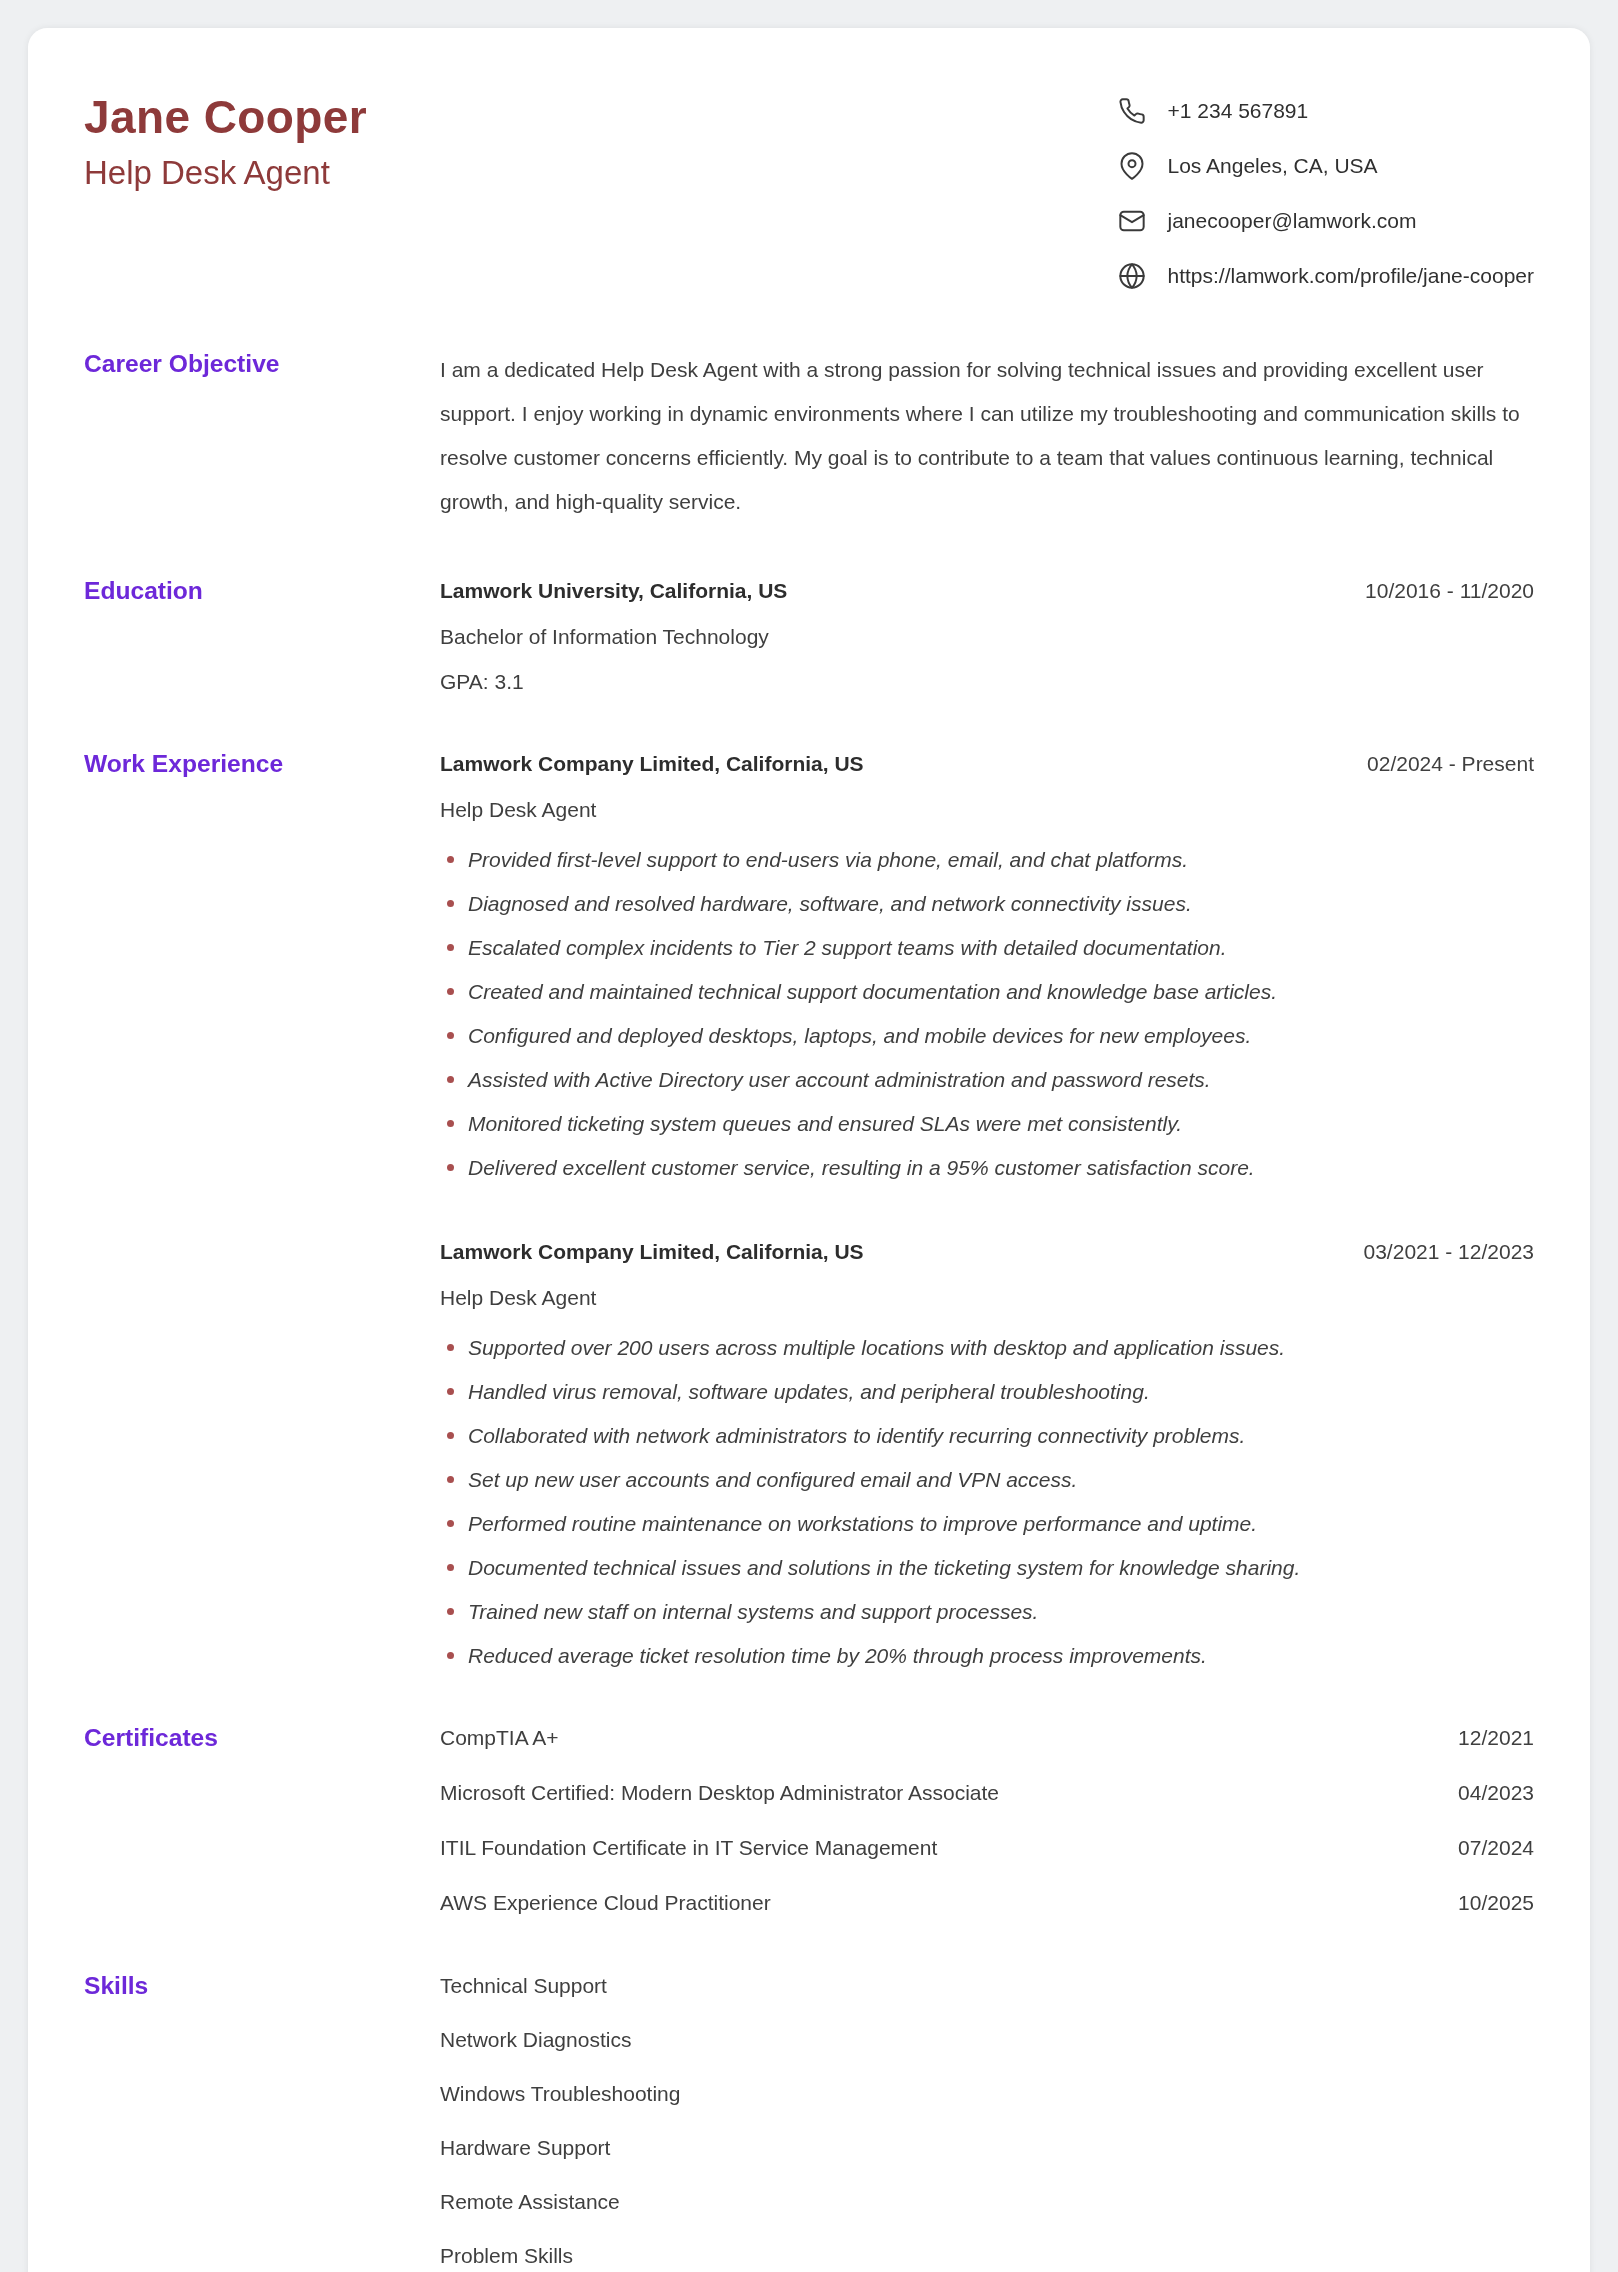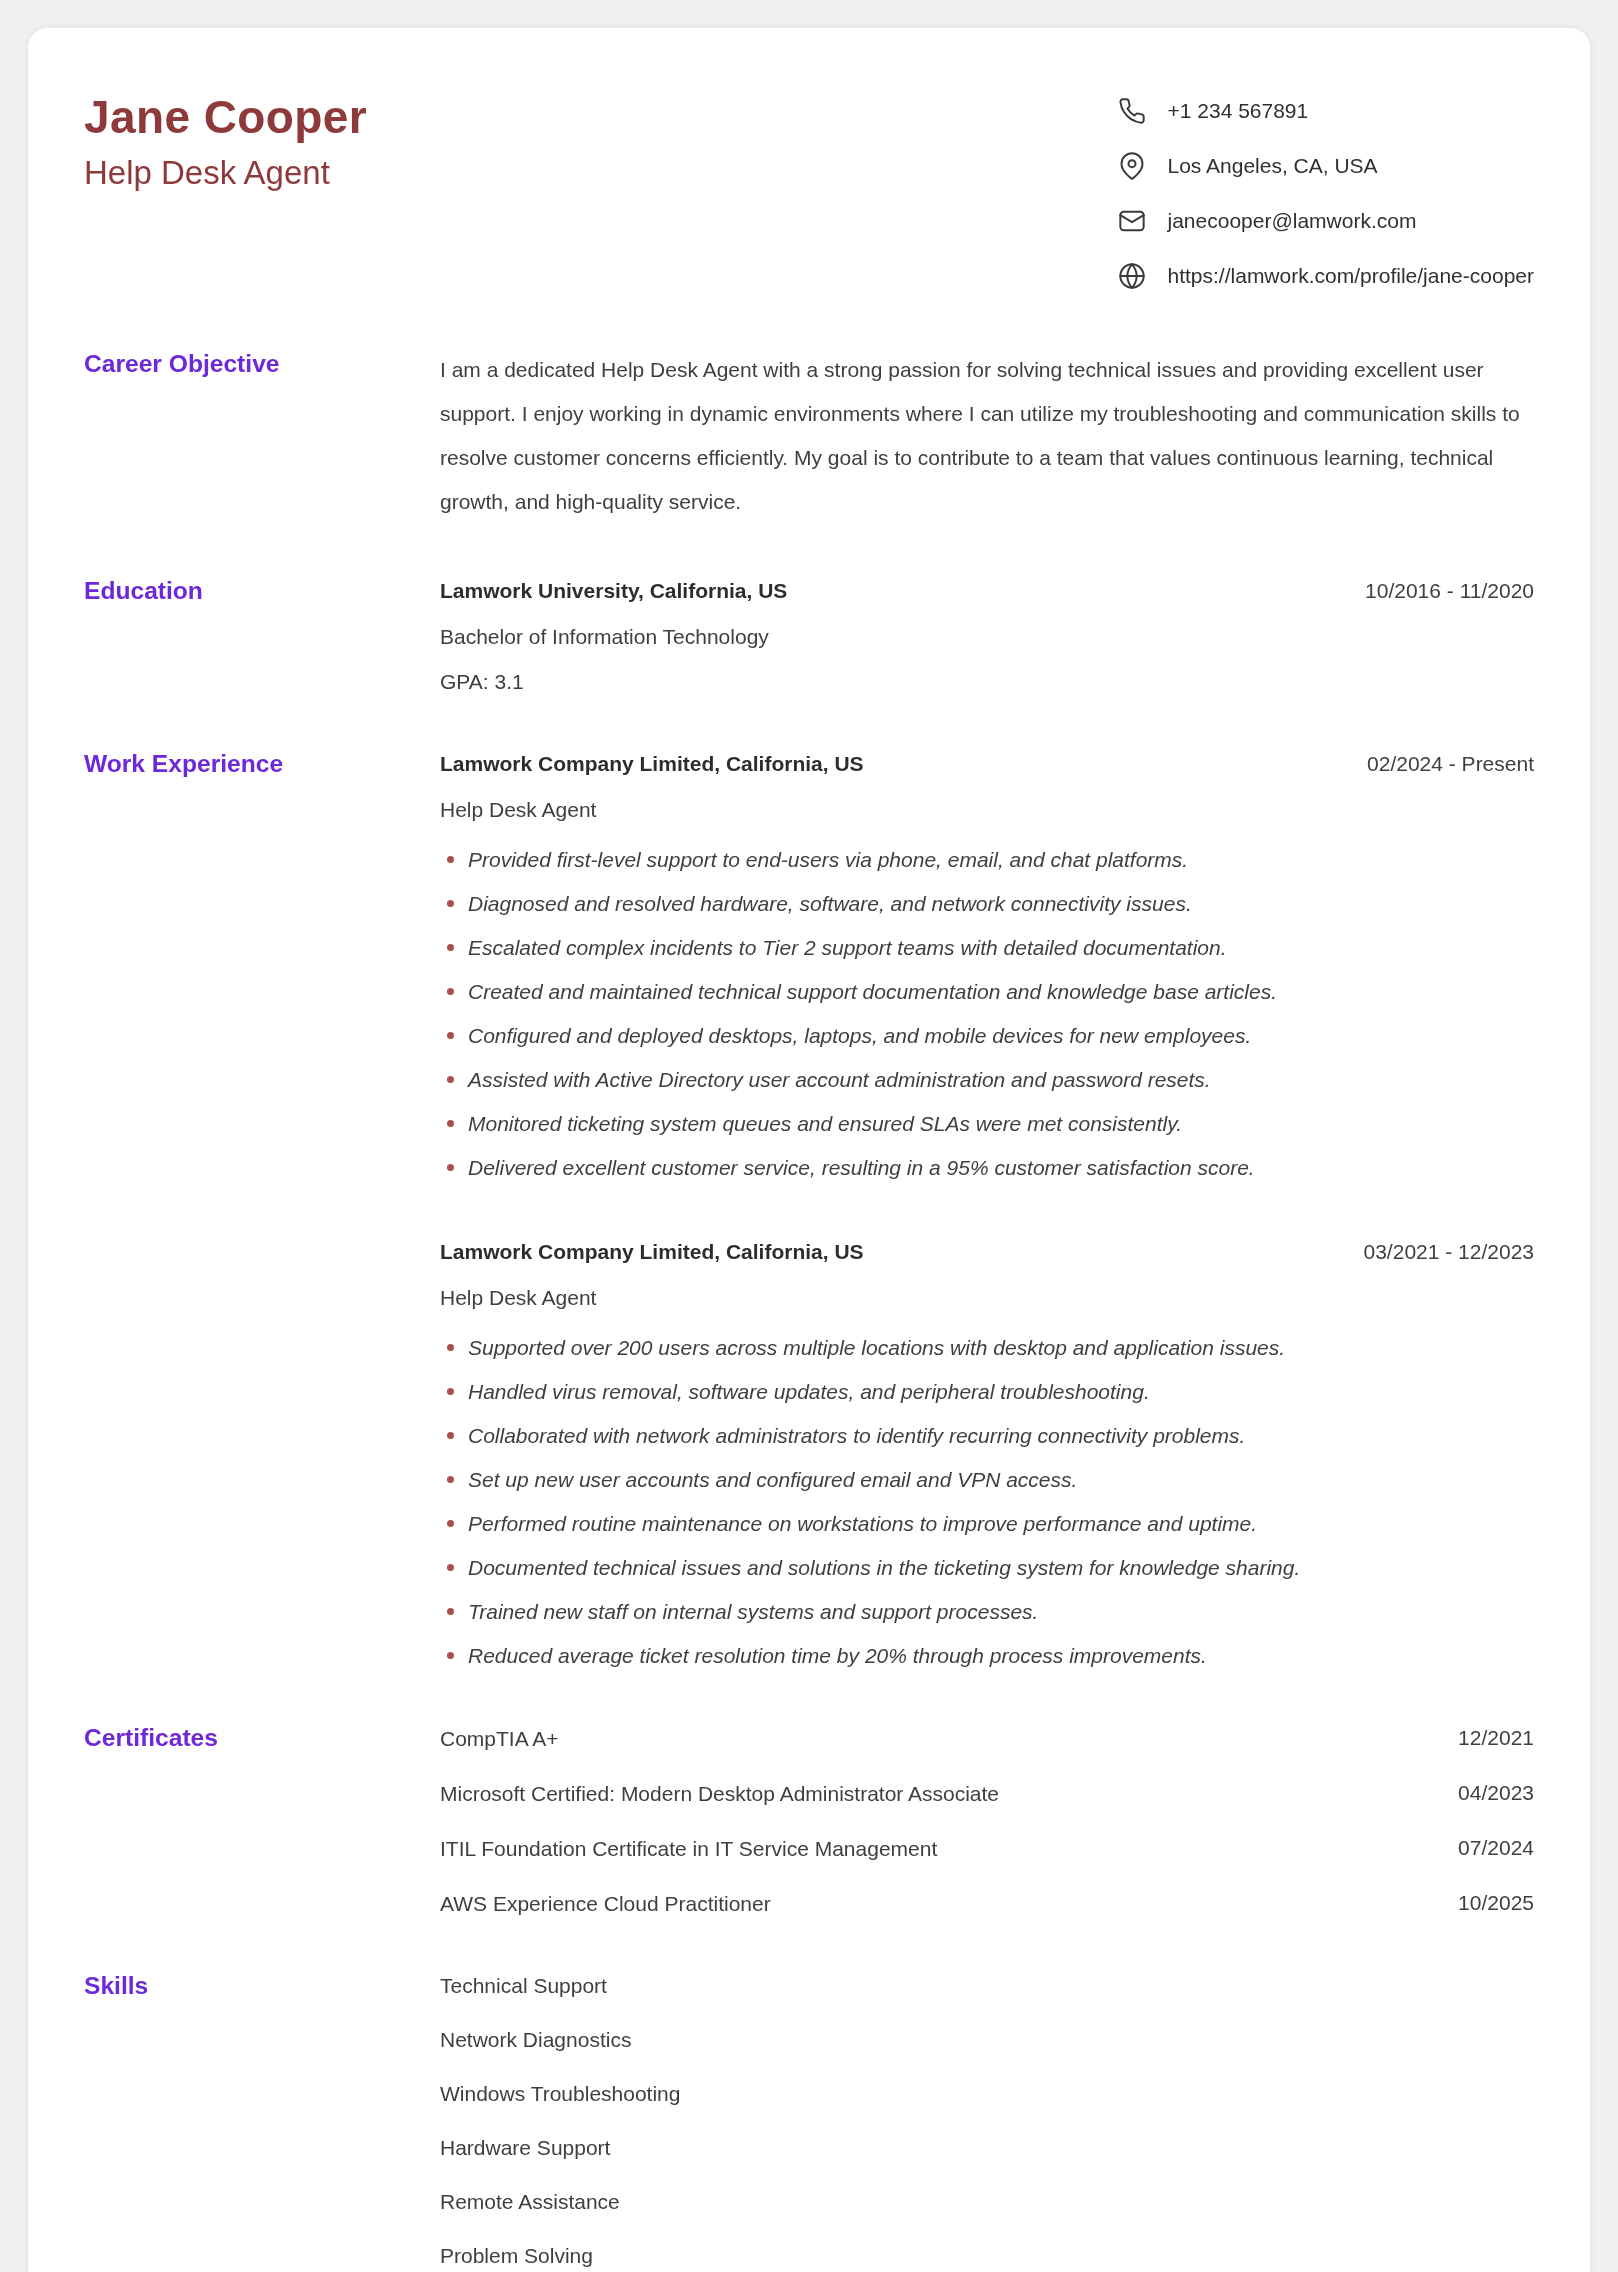--- a/index.html
+++ b/index.html
@@ -136,21 +136,21 @@
     width: 7px;
     height: 7px;
     border-radius: 50%;
     background: #a84f4f;
   }
   .job + .job { margin-top: 53px; }
 
   .cert-row {
     display: flex;
     justify-content: space-between;
-    align-items: center;
+    align-items: flex-start;
     gap: 35px;
     margin-bottom: 23px;
   }
   .cert-row:last-child { margin-bottom: 0; }
   .cert-name {
     font-size: 21px;
     line-height: 31px;
     color: #3f3f3f;
   }
 
@@ -302,19 +302,19 @@
     </section>
 
     <section class="section">
       <h3 class="sec-heading">Skills</h3>
       <div class="sec-content">
         <div class="skill">Technical Support</div>
         <div class="skill">Network Diagnostics</div>
         <div class="skill">Windows Troubleshooting</div>
         <div class="skill">Hardware Support</div>
         <div class="skill">Remote Assistance</div>
-        <div class="skill">Problem Solving</div>
+        <div class="skill">Problem Skills</div>
       </div>
     </section>
 
   </div>
 </div>
 
 
 </body></html>

